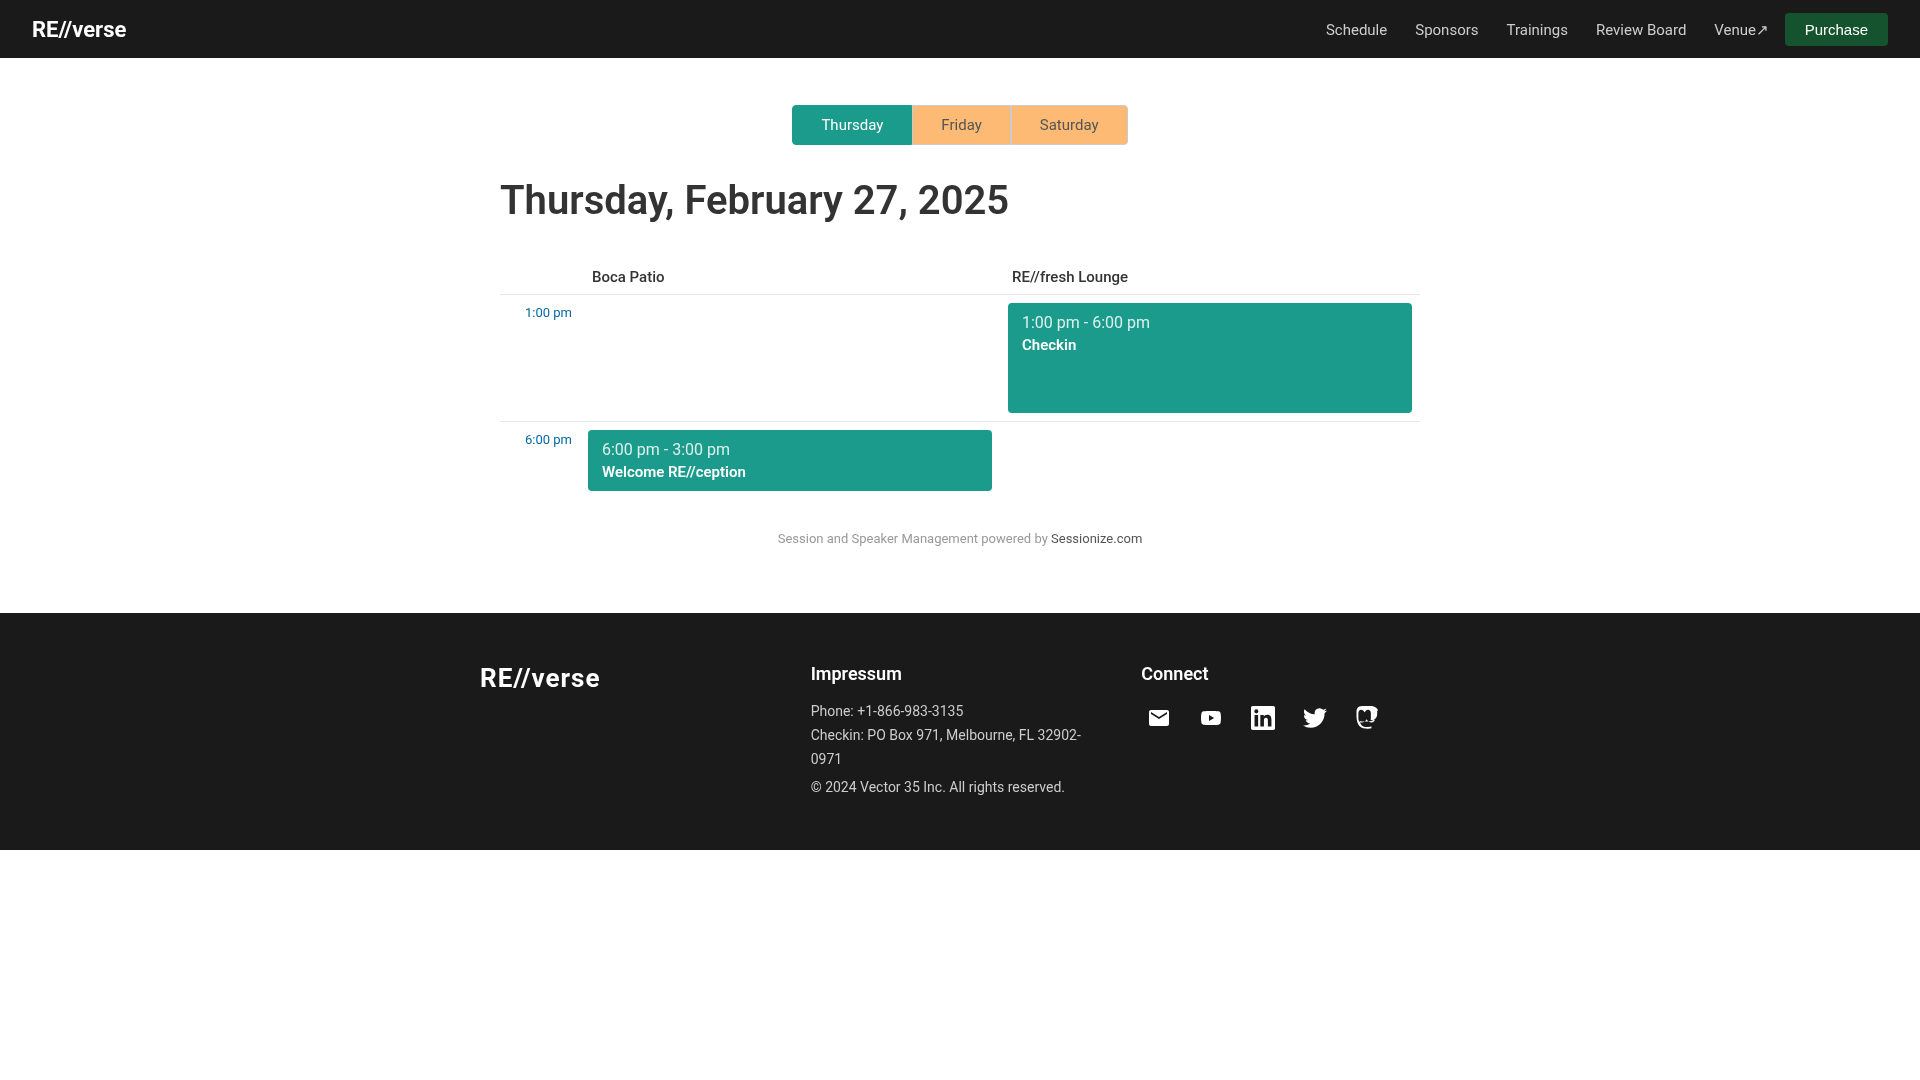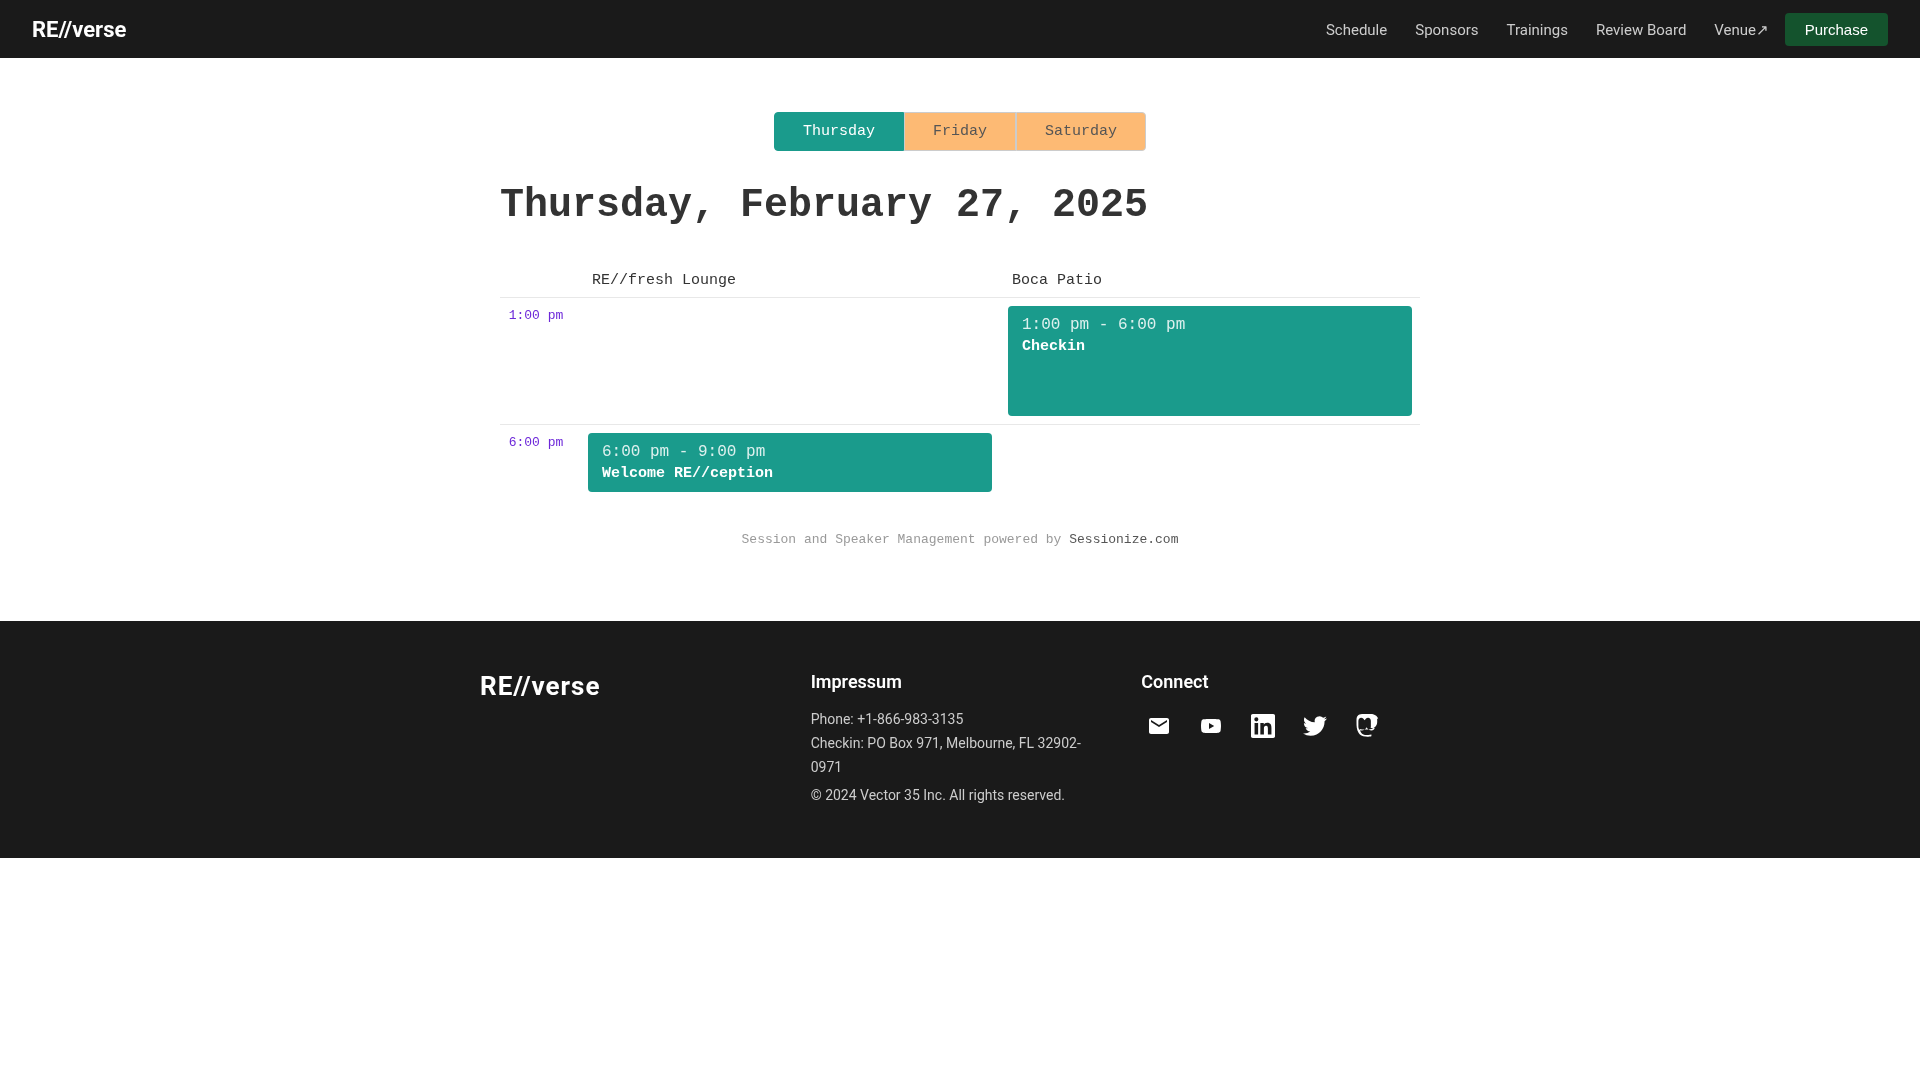--- a/index.html
+++ b/index.html
@@ -42,23 +42,22 @@
       padding: 8px 20px;
       border-radius: 4px;
       font-size: 15px;
       cursor: pointer;
       margin-left: 16px;
     }
 
     
     .main-content {
       max-width: 960px;
-      margin: 12px auto;
+      margin: 5px auto;
       padding: 42px 20px;
-      font-family: Liberation Mono, monospace;
     }
 
     
     .day-tabs {
       display: flex;
       justify-content: center;
       gap: 0;
       margin-bottom: 32px;
     }
     .day-tab {
@@ -110,23 +109,23 @@
     
     .schedule-row {
       display: grid;
       grid-template-columns: 80px 1fr 1fr;
       border-top: 1px solid #e8e8e8;
       min-height: 50px;
       align-items: start;
     }
     .time-label {
       font-size: 13px;
-      color: #6d28d9;
+      color: #0369a1;
       padding: 10px 8px 0 0;
-      text-align: center;
+      text-align: right;
     }
     .schedule-cell {
       padding: 4px 8px;
       min-height: 50px;
     }
 
     
     .event-card {
       background: #1a9b8c;
       color: #fff;
@@ -254,40 +253,40 @@
     <a class="day-tab">Friday</a>
     <a class="day-tab">Saturday</a>
   </div>
 
   <h1 class="page-title">Thursday, February 27, 2025</h1>
 
   <div class="schedule-grid">
 
     <div class="col-headers">
       <div class="col-header col-header-empty"></div>
+      <div class="col-header">Boca Patio</div>
       <div class="col-header">RE//fresh Lounge</div>
-      <div class="col-header">Boca Patio</div>
     </div>
 
     <div class="schedule-row">
       <div class="time-label">1:00 pm</div>
       <div class="schedule-cell"></div>
       <div class="schedule-cell">
         <div class="event-card tall">
           <div class="event-time">1:00 pm - 6:00 pm</div>
           <div class="event-title">Checkin</div>
         </div>
       </div>
     </div>
 
     <div class="schedule-row">
       <div class="time-label">6:00 pm</div>
       <div class="schedule-cell">
         <div class="event-card">
-          <div class="event-time">6:00 pm - 9:00 pm</div>
+          <div class="event-time">6:00 pm - 3:00 pm</div>
           <div class="event-title">Welcome RE//ception</div>
         </div>
       </div>
       <div class="schedule-cell"></div>
     </div>
   </div>
 
   <div class="powered-by">
     <span>Session and Speaker Management</span>
     <span> </span><span>powered by</span>

